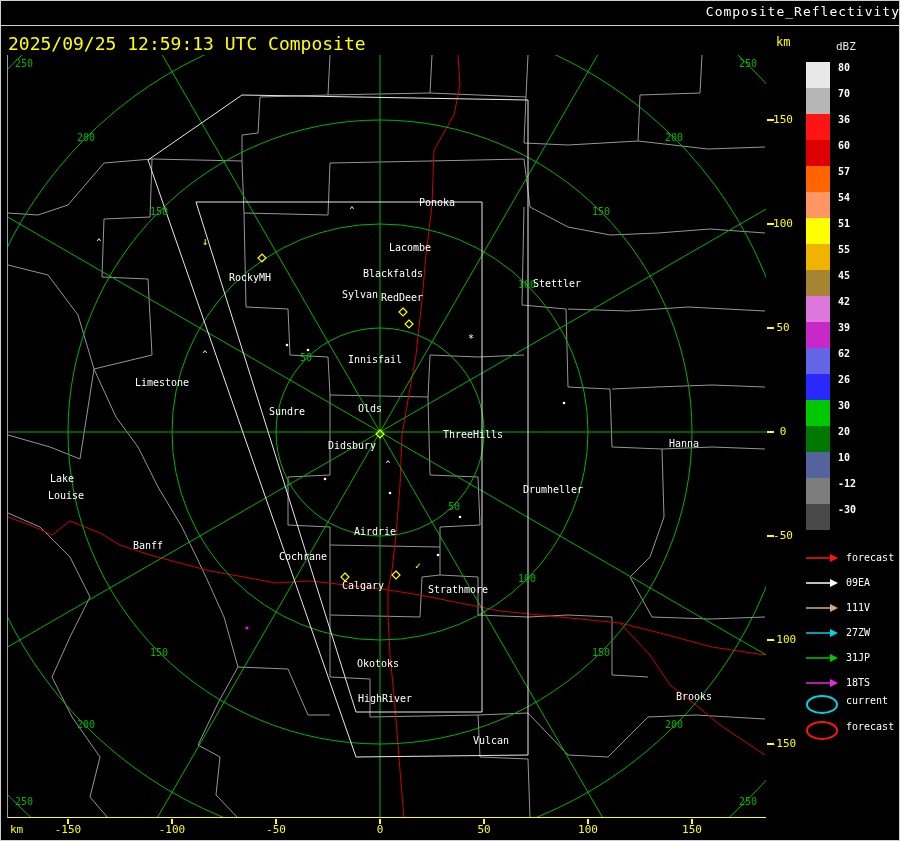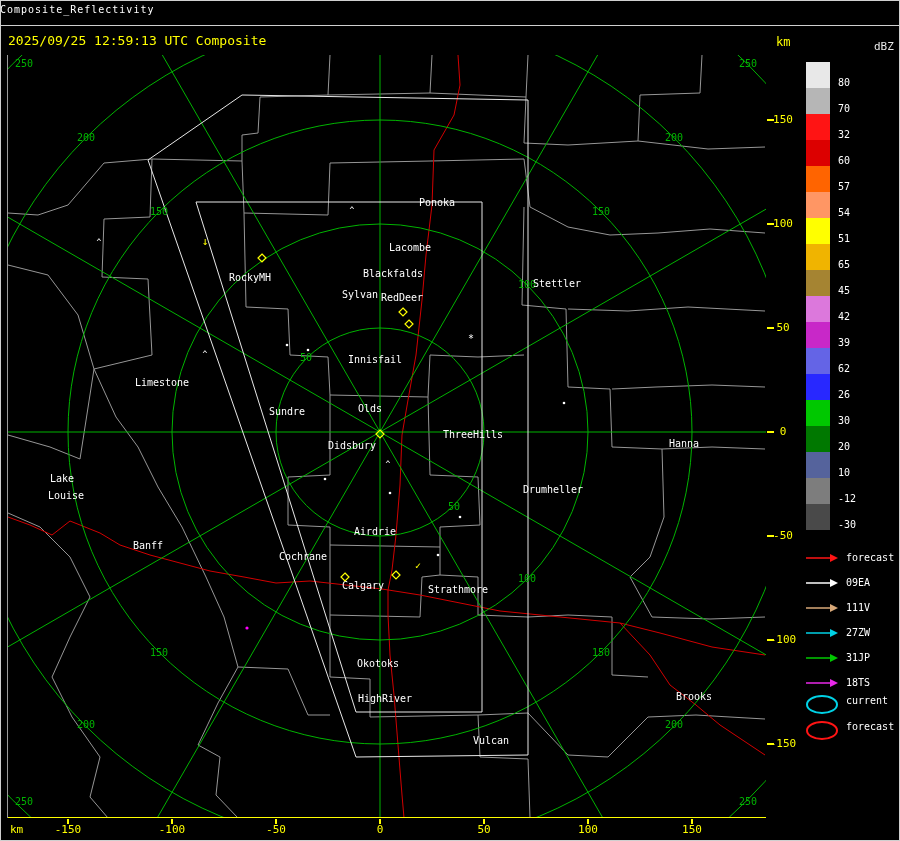--- a/index.html
+++ b/index.html
@@ -1,35 +1,35 @@
 <!DOCTYPE html>
 <html><head>
 <meta charset="utf-8">
 <style>
   html,body{margin:0;padding:0;background:#000;}
   body{width:900px;height:841px;position:relative;overflow:hidden;
        font-family:"DejaVu Sans Mono","Liberation Mono",monospace;}
   .frame{position:absolute;inset:0;border:1px solid #cfcfcf;pointer-events:none;z-index:50;}
-  #window-title{position:absolute;top:4px;left:0;width:100%;text-align:left;
-       color:#ffffff;font-size:10px;letter-spacing:1px;}
+  #window-title{position:absolute;top:4px;left:0;width:100%;text-align:right;
+       color:#ffffff;font-size:13px;letter-spacing:1px;}
   #title-sep{position:absolute;top:25px;left:0;width:100%;height:1px;background:#cfcfcf;}
-  #timestamp{position:absolute;top:33px;left:8px;color:#ffff00;font-size:13px;}
+  #timestamp{position:absolute;top:33px;left:8px;color:#ffff00;font-size:18px;}
   #km-top{position:absolute;top:35px;left:776px;color:#ffff00;font-size:12px;}
   #map-wrap{position:absolute;left:8px;top:55px;width:758px;height:763px;background:#000;}
   #map-left-edge{position:absolute;left:7px;top:55px;width:1px;height:763px;background:#9a9a9a;}
   #baseline{position:absolute;left:8px;top:817px;width:758px;height:1px;background:#ffff00;}
   #axes{position:absolute;inset:0;pointer-events:none;}
   .tick-b{position:absolute;top:819px;width:2px;height:5px;background:#ffff00;}
   .lbl-b{position:absolute;top:823px;width:40px;text-align:center;color:#ffff00;font-size:11px;}
   .tick-r{position:absolute;left:767px;width:7px;height:2px;background:#ffff00;}
   .lbl-r{position:absolute;left:764px;width:38px;text-align:center;color:#ffff00;font-size:11px;}
   #km-bottom{position:absolute;left:10px;top:823px;color:#ffff00;font-size:11px;}
-  #dbz-title{position:absolute;left:836px;top:40px;color:#e8e8e8;font-size:11px;margin-left:38px;}
+  #dbz-title{position:absolute;left:836px;top:40px;color:#e8e8e8;font-size:11px;}
   #colorbar{position:absolute;left:806px;top:62px;}
-  .cb-row{display:flex;height:26px;align-items:flex-end;}
+  .cb-row{display:flex;height:26px;align-items:flex-start;font-weight:bold;}
   .cb-swatch{width:24px;height:26px;}
   .cb-label{margin-left:8px;color:#ffffff;font-size:10px;width:32px;}
   #legend{position:absolute;left:806px;top:545px;}
   .lg-row{display:flex;height:25px;align-items:center;}
   .lg-row-big{display:flex;height:26px;}
   .lg-label{margin-left:8px;color:#ffffff;font-size:10px;}
   .lg-ellipse{width:28px;height:15px;border-radius:50%;background:transparent;}
   svg text{font-family:"DejaVu Sans Mono","Liberation Mono",monospace;}
 </style>
 </head>
@@ -189,41 +189,41 @@
     <div class="cb-row">
       <div class="cb-swatch" style="background: rgb(232, 232, 232);"></div>
       <div class="cb-label">80</div>
     </div>
     <div class="cb-row">
       <div class="cb-swatch" style="background: rgb(182, 182, 182);"></div>
       <div class="cb-label">70</div>
     </div>
     <div class="cb-row">
       <div class="cb-swatch" style="background: rgb(255, 20, 20);"></div>
-      <div class="cb-label">32</div>
+      <div class="cb-label">36</div>
     </div>
     <div class="cb-row">
       <div class="cb-swatch" style="background: rgb(220, 0, 0);"></div>
       <div class="cb-label">60</div>
     </div>
     <div class="cb-row">
       <div class="cb-swatch" style="background: rgb(255, 100, 0);"></div>
       <div class="cb-label">57</div>
     </div>
     <div class="cb-row">
       <div class="cb-swatch" style="background: rgb(255, 150, 100);"></div>
       <div class="cb-label">54</div>
     </div>
     <div class="cb-row">
       <div class="cb-swatch" style="background: rgb(255, 255, 0);"></div>
       <div class="cb-label">51</div>
     </div>
     <div class="cb-row">
       <div class="cb-swatch" style="background: rgb(240, 180, 0);"></div>
-      <div class="cb-label">65</div>
+      <div class="cb-label">55</div>
     </div>
     <div class="cb-row">
       <div class="cb-swatch" style="background: rgb(165, 132, 50);"></div>
       <div class="cb-label">45</div>
     </div>
     <div class="cb-row">
       <div class="cb-swatch" style="background: rgb(220, 120, 220);"></div>
       <div class="cb-label">42</div>
     </div>
     <div class="cb-row">

